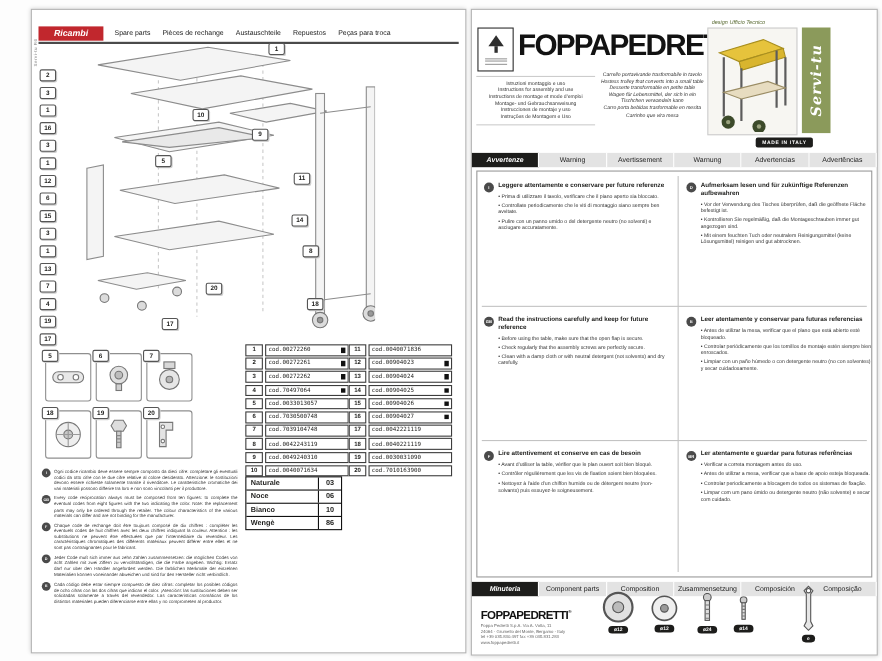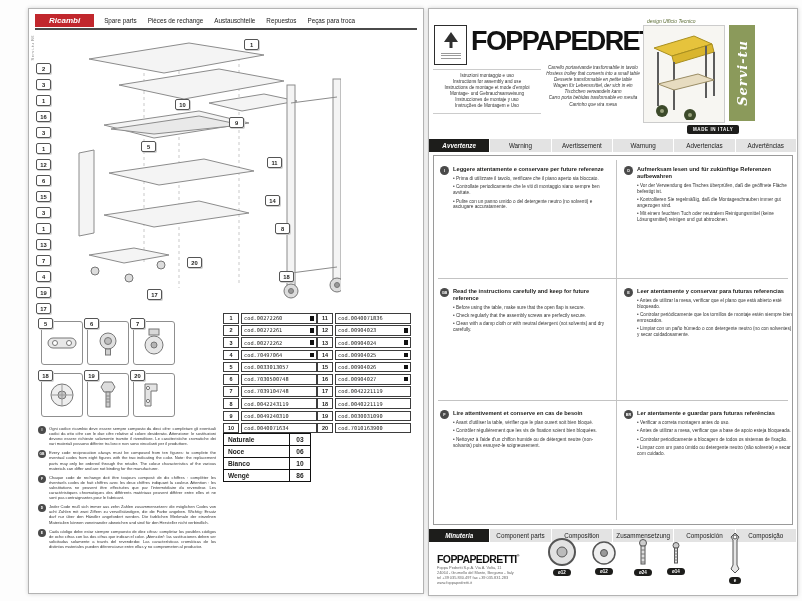--- a/index.html
+++ b/index.html
@@ -5,21 +5,21 @@
   html,body{margin:0;padding:0;}
   body{width:802px;height:601px;background:#fdfdfd;position:relative;overflow:hidden;
        font-family:"Liberation Sans",sans-serif;color:#1d1d1b;}
   .page{position:absolute;background:#fff;border:1px solid #b3b3b3;box-shadow:0 0 4px rgba(0,0,0,.18);}
   #page-left{left:28px;top:8px;width:394px;height:584px;}
   #page-right{left:428px;top:8px;width:368px;height:586px;}
 
   
   .lp-side{position:absolute;left:1px;top:26px;font-size:4px;color:#888;
            writing-mode:vertical-rl;transform:rotate(180deg);letter-spacing:.5px;}
-  .lp-header{position:absolute;left:6px;top:4px;right:6px;height:15px;border-bottom:2px solid #4a4a4a;
+  .lp-header{position:absolute;left:6px;top:14px;right:6px;height:15px;border-bottom:2px solid #4a4a4a;
              display:flex;align-items:center;gap:10px;}
   .ricambi{background:#c1272d;color:#fff;font-weight:bold;font-style:italic;font-size:8px;
            padding:2px 14px 2.5px;}
   .lp-langs{display:flex;gap:11px;font-size:6.3px;color:#222;}
   .lp-callouts{position:absolute;left:7px;top:54px;display:flex;flex-direction:column;gap:5px;}
   .chip{width:13px;height:9px;border:1px solid #555;border-radius:2px;background:#fff;
         font-size:5.8px;font-weight:bold;display:flex;align-items:center;justify-content:center;
         box-shadow:1px 1px 0 #cfcfcf;}
   .chip.abs{position:absolute;}
   .lp-diagram{position:absolute;left:20px;top:24px;width:292px;height:268px;}

